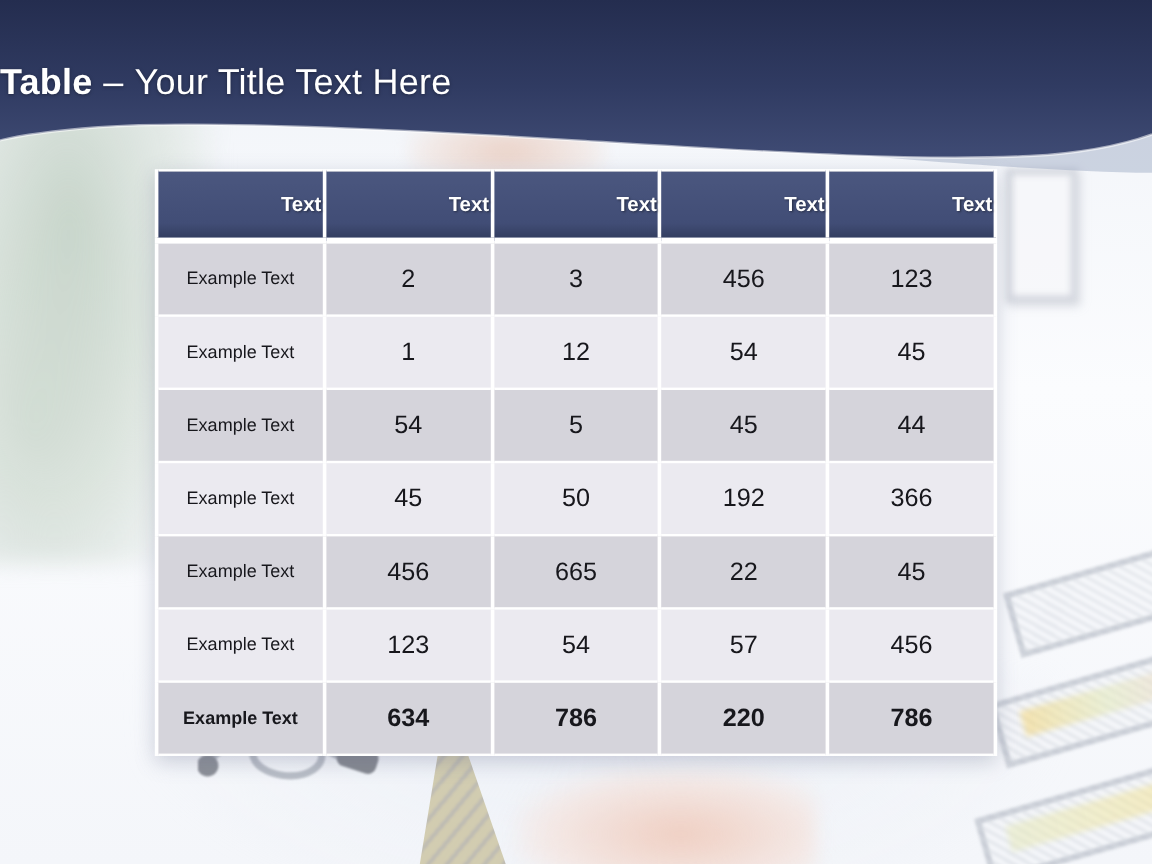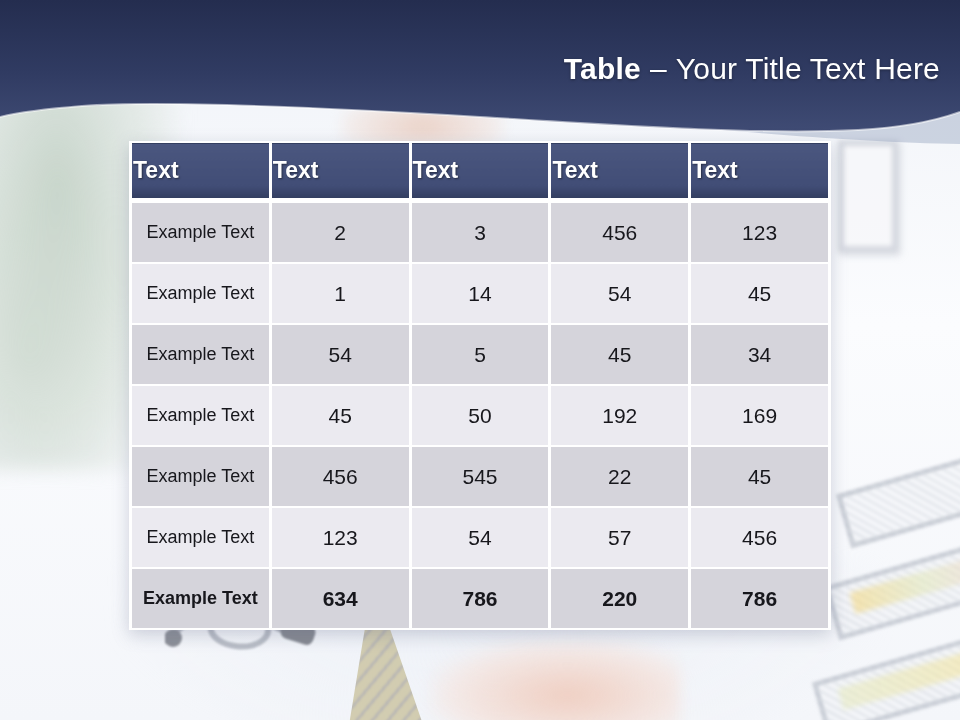--- a/index.html
+++ b/index.html
@@ -55,43 +55,43 @@
   .t1{left:18px;top:0;}
   .t2{left:6px;top:92px;}
   .t2 .paper{background:linear-gradient(90deg,rgba(244,213,120,.55),rgba(226,232,180,.5),rgba(240,200,190,.4));}
   .t3{left:-6px;top:188px;}
   .t3 .paper{background:linear-gradient(90deg,rgba(230,234,190,.55),rgba(246,226,140,.5));}
 
   
   .banner{position:absolute;left:0;top:0;width:960px;height:150px;z-index:2;}
   .title{
     position:absolute;left:0;right:20px;top:52px;z-index:3;
-    text-align:right;color:#fff;font-size:30px;letter-spacing:.2px;
+    text-align:left;color:#fff;font-size:30px;letter-spacing:.2px;
     text-shadow:0 1px 3px rgba(0,0,0,.35);
   }
   .title .b{font-weight:bold;}
   .title .sep{margin:0 9px;}
 
   
   table.slide-table{
     position:absolute;left:129px;top:141px;width:702px;z-index:4;
     border-collapse:collapse;table-layout:fixed;
     box-shadow:0 5px 16px rgba(92,102,132,.28);
   }
   .slide-table th{
     height:53px;border:3px solid #fff;border-top:2px solid #fff;border-bottom:5px solid #fff;
     background:linear-gradient(180deg,#4B577F 0%,#414D76 78%,#333E60 100%);
-    color:#fff;font-size:23px;font-weight:bold;text-align:left;
+    color:#fff;font-size:17px;font-weight:bold;text-align:right;
     text-shadow:1px 1px 2px rgba(0,0,0,.45);
   }
   .slide-table td{
     height:57px;border:2px solid #fff;border-left-width:3px;border-right-width:3px;
     text-align:center;vertical-align:middle;color:#17171c;font-size:21px;
   }
-  .slide-table td.lbl{font-size:18px;}
+  .slide-table td.lbl{font-size:15px;}
   tr.dark td{background:#D5D4DB;}
   tr.light td{background:#EBEAF0;}
   tr.total td{font-weight:bold;}
 </style>
 </head>
 <body>
 
 <div class="photo">
   <div class="plant"></div>
   <div class="face"></div>
@@ -149,42 +149,42 @@
     <tr class="dark">
       <td class="lbl">Example Text</td>
       <td>2</td>
       <td>3</td>
       <td>456</td>
       <td>123</td>
     </tr>
     <tr class="light">
       <td class="lbl">Example Text</td>
       <td>1</td>
-      <td>14</td>
+      <td>12</td>
       <td>54</td>
       <td>45</td>
     </tr>
     <tr class="dark">
       <td class="lbl">Example Text</td>
       <td>54</td>
       <td>5</td>
       <td>45</td>
-      <td>34</td>
+      <td>44</td>
     </tr>
     <tr class="light">
       <td class="lbl">Example Text</td>
       <td>45</td>
       <td>50</td>
       <td>192</td>
-      <td>169</td>
+      <td>366</td>
     </tr>
     <tr class="dark">
       <td class="lbl">Example Text</td>
       <td>456</td>
-      <td>545</td>
+      <td>665</td>
       <td>22</td>
       <td>45</td>
     </tr>
     <tr class="light">
       <td class="lbl">Example Text</td>
       <td>123</td>
       <td>54</td>
       <td>57</td>
       <td>456</td>
     </tr>

